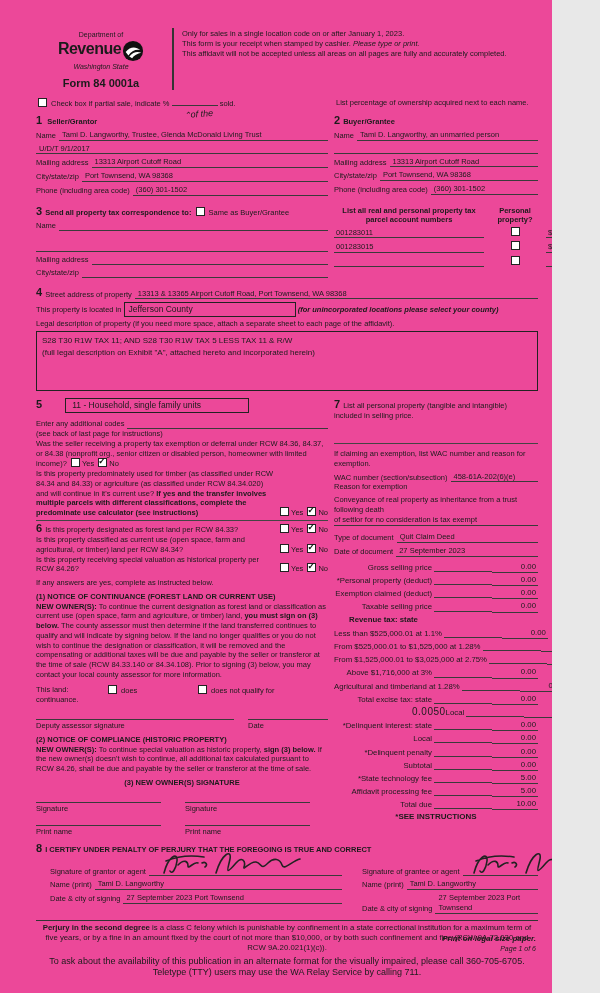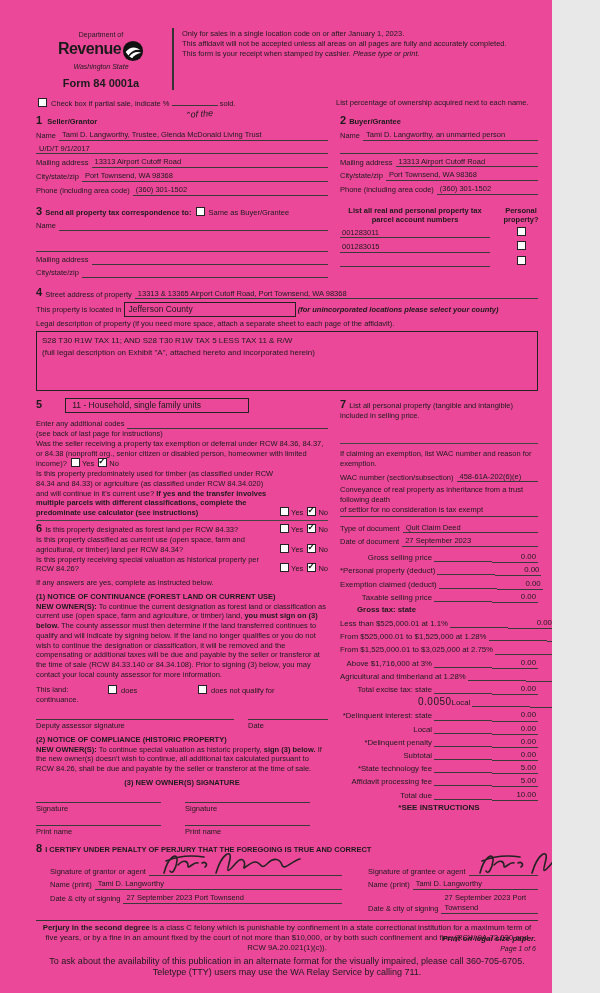--- a/index.html
+++ b/index.html
@@ -25,21 +25,21 @@
   .hdr-notes{font-size:7.5px;line-height:1.3;margin-top:1px;}
   
   .cb{display:inline-block;width:7px;height:7px;border:1px solid #222;position:relative;vertical-align:-1px;margin:0 2px;background:#fff;}
   .cb.checked::after{content:"✓";position:absolute;left:-1px;top:-3px;font-size:9px;font-weight:bold;color:#111;}
   
   .frow{display:flex;align-items:flex-end;margin-top:3px;}
   .flabel{white-space:nowrap;padding-right:3px;}
   .fline{flex:1;border-bottom:1px solid #3a3a3a;padding:0 2px 0 3px;min-height:9px;}
   .sec-num{font-size:11px;font-weight:bold;padding-right:3px;}
   .sec-title{font-weight:bold;}
-  .cols2{display:flex;gap:12px;}
+  .cols2{display:flex;gap:6px;}
   .colL{width:292px;flex:none;}
   .colR{flex:1;min-width:0;}
   
   .ptable{display:grid;grid-template-columns:150px 46px 80px;column-gap:8px;font-size:7.5px;margin-top:2px;}
   .phead{font-weight:bold;text-align:center;line-height:1.2;}
   .pcell{border-bottom:1px solid #3a3a3a;margin-top:4px;padding:0 2px;min-height:9px;}
   .pbox{text-align:center;margin-top:3px;}
   
   .legalbox{border:1.5px solid #222;min-height:52px;padding:3px 5px;margin-top:2px;font-size:8px;line-height:1.5;}
   .countybox{border:1.5px solid #222;padding:1px 6px 1px 4px;display:inline-block;min-width:160px;font-size:8.5px;}
@@ -83,22 +83,22 @@
               <path d="M8 18 C12 13 17 12 21 14 C17 15 13 17 11 20 Z" fill="#fff"></path>
             </svg></span>
       </div>
       <div class="wastate">Washington State</div>
       <div class="formnum">Form 84 0001a</div>
     </div>
     <div class="hdr-div"></div>
     <div class="hdr-right">
       <div class="hdr-notes">
         <div>Only for sales in a single location code on or after January 1, 2023.</div>
+        <div><span>This form is your receipt when stamped by cashier. </span><span class="i">Please type or print.</span></div>
         <div>This affidavit will not be accepted unless all areas on all pages are fully and accurately completed.</div>
-        <div><span>This form is your receipt when stamped by cashier. </span><span class="i">Please type or print.</span></div>
       </div>
     </div>
   </div>
 
   <div style="display:flex;margin-bottom:4px;">
     <div style="width:300px;">
       <span class="cb"></span>
       <span>Check box if partial sale, indicate %</span>
       <span style="display:inline-block;width:46px;border-bottom:1px solid #3a3a3a;"></span>
       <span>sold.</span>
@@ -282,20 +282,21 @@
       <div class="q" style="margin-top:0;">
         <span class="q-text"><span class="sec-num">7</span><span>List all personal property (tangible and intangible) included in selling price.</span></span>
       </div>
       <div class="rule" style="margin-top:22px;"></div>
 
       <div style="margin-top:5px;">If claiming an exemption, list WAC number and reason for exemption.</div>
       <div class="frow">
           <span class="flabel">WAC number (section/subsection)</span>
           <span class="fline">458-61A-202(6)(e)</span>
         </div>
+      <div>Reason for exemption</div>
       <div style="margin-top:3px;">Conveyance of real property as inheritance from a trust following death</div>
       <div style="border-bottom:1px solid #3a3a3a;padding-bottom:1px;">of settlor for no consideration is tax exempt</div>
 
       <div class="frow" style="margin-top:6px;">
           <span class="flabel">Type of document</span>
           <span class="fline">Quit Claim Deed</span>
         </div>
       <div class="frow">
           <span class="flabel">Date of document</span>
           <span class="fline">27 September 2023</span>
@@ -315,21 +316,21 @@
         <div class="taxrow">
             <span class="taxlabel">Exemption claimed (deduct)</span>
             <span class="taxline"></span>
             <span class="taxval">0.00</span>
           </div>
         <div class="taxrow">
             <span class="taxlabel">Taxable selling price</span>
             <span class="taxline"></span>
             <span class="taxval">0.00</span>
           </div>
-        <div class="taxhead">Gross tax: state</div>
+        <div class="taxhead">Revenue tax: state</div>
         <div class="taxrow">
             <span class="taxlabel">Less than $525,000.01 at 1.1%</span>
             <span class="taxline"></span>
             <span class="taxval">0.00</span>
           </div>
         <div class="taxrow">
             <span class="taxlabel">From $525,000.01 to $1,525,000 at 1.28%</span>
             <span class="taxline"></span>
             <span class="taxval">0.00</span>
           </div>

